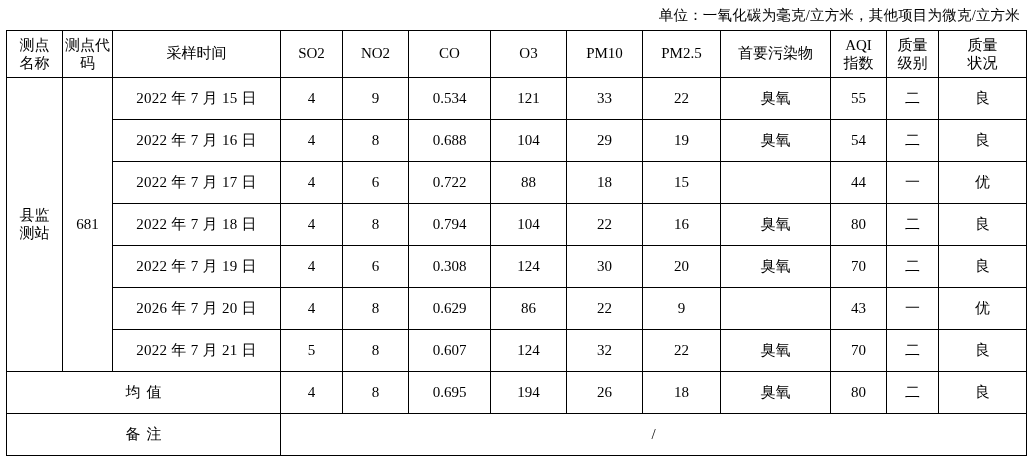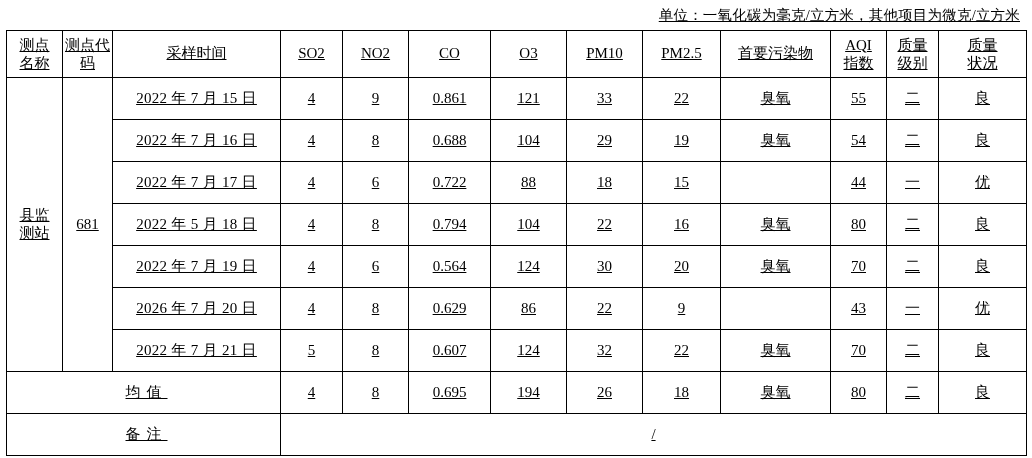--- a/index.html
+++ b/index.html
@@ -13,21 +13,20 @@
     font-family: "Liberation Serif", "DejaVu Serif", serif;
     color: #000000;
     overflow: hidden;
   }
   .page {
     position: relative;
     width: 1032px;
     height: 458px;
     box-sizing: border-box;
     padding: 0 6px;
-    text-decoration: underline;
   }
   .unit-line {
     text-align: right;
     font-size: 14.5px;
     line-height: 1;
     padding: 8px 6px 7px 0;
     letter-spacing: 0.2px;
   }
   table.aqi {
     border-collapse: collapse;
@@ -161,21 +160,21 @@
     <tbody>
       <tr>
         <td class="name-cell" rowspan="7">
           <span class="head-two-line">县监</span>
           <span class="head-two-line">测站</span>
         </td>
         <td class="code-cell" rowspan="7">681</td>
         <td class="time-cell">2022 年 7 月 15 日</td>
         <td>4</td>
         <td>9</td>
-        <td>0.861</td>
+        <td>0.534</td>
         <td>121</td>
         <td>33</td>
         <td>22</td>
         <td>臭氧</td>
         <td>55</td>
         <td>二</td>
         <td>良</td>
       </tr>
       <tr>
         <td class="time-cell">2022 年 7 月 16 日</td>
@@ -197,37 +196,37 @@
         <td>0.722</td>
         <td>88</td>
         <td>18</td>
         <td>15</td>
         <td></td>
         <td>44</td>
         <td>一</td>
         <td>优</td>
       </tr>
       <tr>
-        <td class="time-cell">2022 年 5 月 18 日</td>
+        <td class="time-cell">2022 年 7 月 18 日</td>
         <td>4</td>
         <td>8</td>
         <td>0.794</td>
         <td>104</td>
         <td>22</td>
         <td>16</td>
         <td>臭氧</td>
         <td>80</td>
         <td>二</td>
         <td>良</td>
       </tr>
       <tr>
         <td class="time-cell">2022 年 7 月 19 日</td>
         <td>4</td>
         <td>6</td>
-        <td>0.564</td>
+        <td>0.308</td>
         <td>124</td>
         <td>30</td>
         <td>20</td>
         <td>臭氧</td>
         <td>70</td>
         <td>二</td>
         <td>良</td>
       </tr>
       <tr>
         <td class="time-cell">2026 年 7 月 20 日</td>

